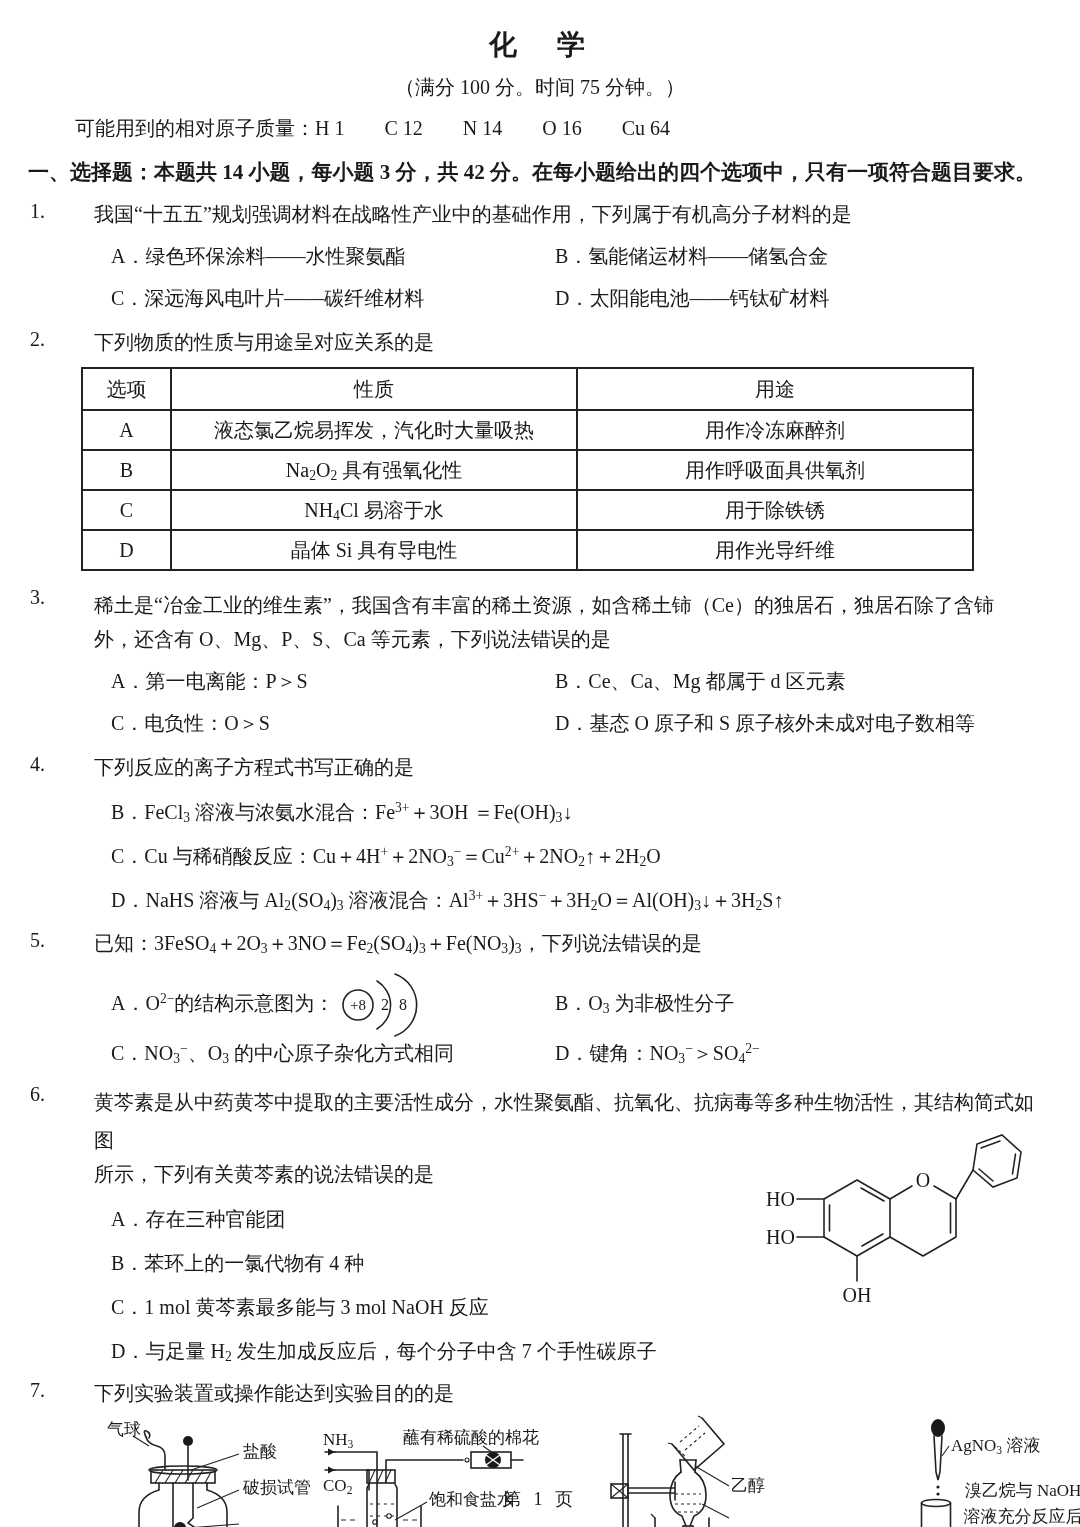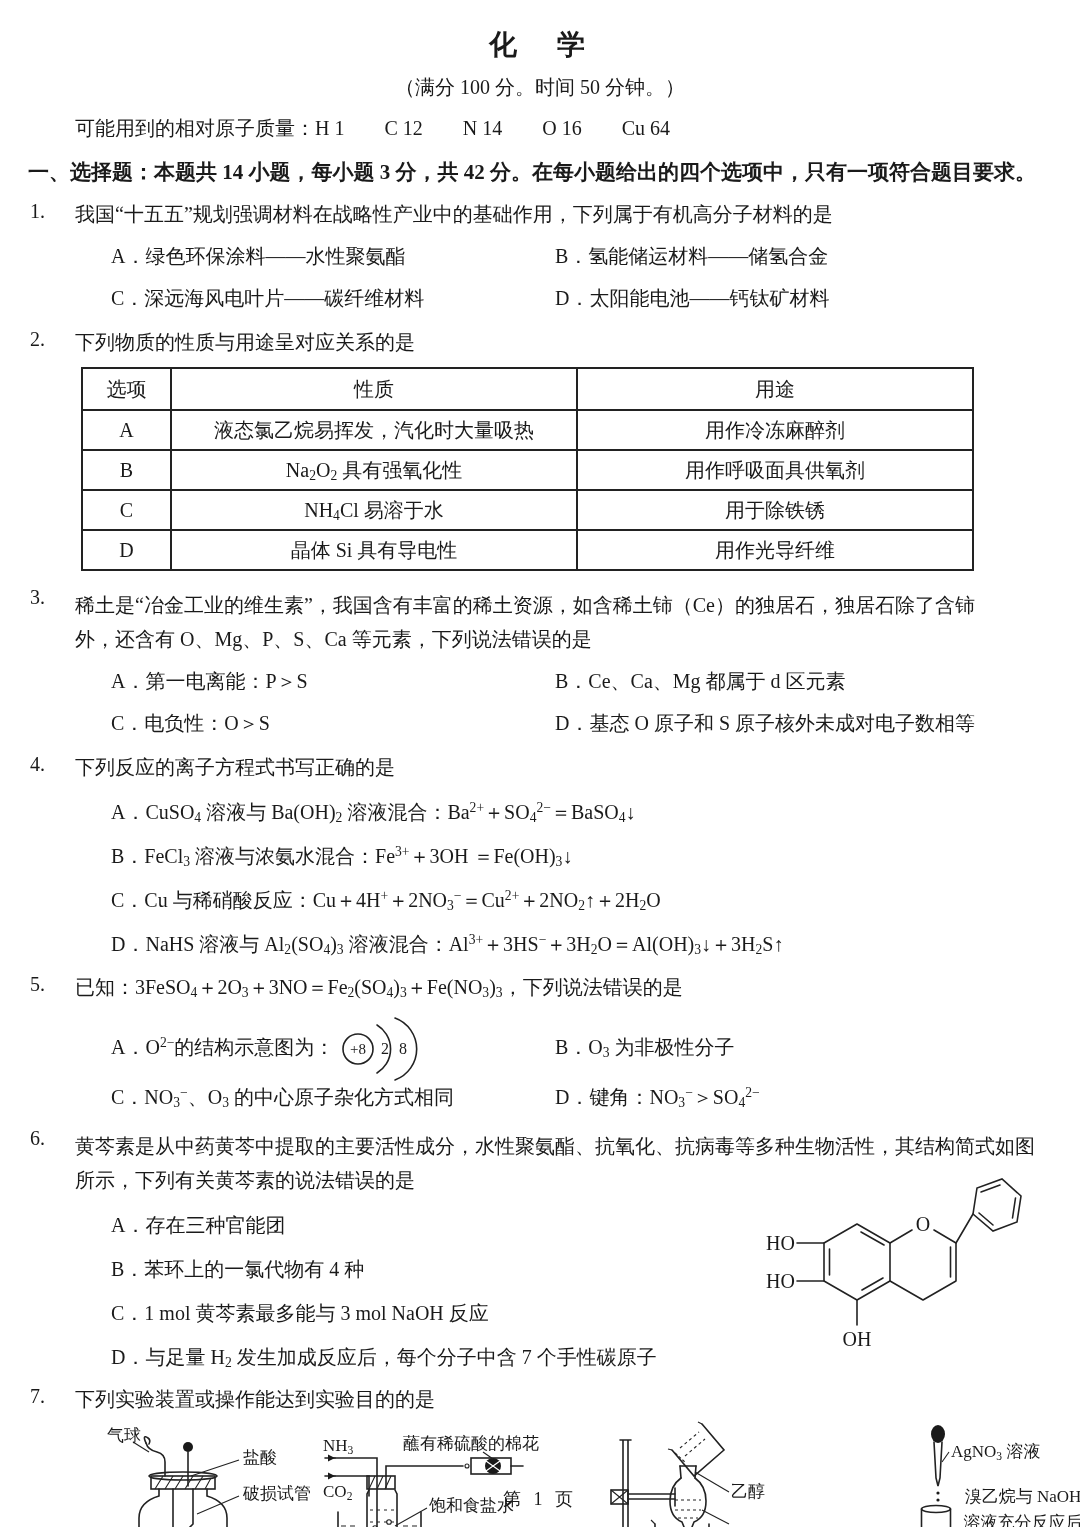--- a/index.html
+++ b/index.html
@@ -10,21 +10,21 @@
   }
   sub{font-size:0.68em;vertical-align:-0.22em;line-height:0;}
   sup{font-size:0.68em;vertical-align:0.5em;line-height:0;}
   .title{padding-top:26px;text-align:center;font-size:28px;font-weight:bold;letter-spacing:6px;}
   .subtitle{margin-top:10px;text-align:center;font-size:20px;}
   .massline{margin:14px 30px 0 75px;font-size:20px;white-space:pre-wrap;}
   .section{margin:16px 30px 0 28px;font-size:21px;font-weight:bold;}
   .q{display:flex;margin-top:14px;padding:0 30px;}
   .qnum{width:45px;flex:none;}
   .qbody{flex:1;position:relative;}
-  .stem{line-height:1.45;}
+  .stem{line-height:1.45;margin-left:19px;}
   .opts2{display:grid;grid-template-columns:444px 1fr;row-gap:15px;margin:14px 0 0 36px;}
   .opts1 .opt{margin-top:17px;}
   .opts1{margin-left:36px;}
   .opt{line-height:1.35;}
   .optflex{display:flex;align-items:center;}
   .optflex svg{margin:-6px 0 -10px 2px;}
   
   table.t2{border-collapse:collapse;margin:10px 0 0 6px;font-size:20px;}
   table.t2 th,table.t2 td{border:2px solid #222;text-align:center;padding:1px 6px;}
   table.t2 th{font-weight:normal;height:38px;}
@@ -45,21 +45,21 @@
   .lnthin{stroke:#222;stroke-width:1.1;fill:none;}
   .fillb{fill:#1a1a1a;stroke:none;}
   text.svgt{font-family:"Liberation Serif","DejaVu Serif",serif;fill:#1a1a1a;}
 </style>
 </head>
 <body>
 
 <div class="page">
 
   <div class="title">化　学</div>
-  <div class="subtitle">（满分 100 分。时间 50 分钟。）</div>
+  <div class="subtitle">（满分 100 分。时间 75 分钟。）</div>
   <div class="massline"><span>可能用到的相对原子质量：</span><span>H 1　　C 12　　N 14　　O 16　　Cu 64</span></div>
   <div class="section">一、选择题：本题共 14 小题，每小题 3 分，共 42 分。在每小题给出的四个选项中，只有一项符合题目要求。</div>
 
   <div class="q">
     <div class="qnum">1.</div>
     <div class="qbody">
       <div class="stem">我国“十五五”规划强调材料在战略性产业中的基础作用，下列属于有机高分子材料的是</div>
       <div class="opts2">
         <div class="opt">A．绿色环保涂料——水性聚氨酯</div>
         <div class="opt">B．氢能储运材料——储氢合金</div>
@@ -119,21 +119,20 @@
         <div class="opt">D．基态 O 原子和 S 原子核外未成对电子数相等</div>
       </div>
     </div>
   </div>
 
   <div class="q" style="margin-top:16px;">
     <div class="qnum">4.</div>
     <div class="qbody">
       <div class="stem">下列反应的离子方程式书写正确的是</div>
       <div class="opts1">
-        <div class="opt">A．CuSO<sub>4</sub> 溶液与 Ba(OH)<sub>2</sub> 溶液混合：Ba<sup>2+</sup>＋SO<sub>4</sub><sup>2−</sup>＝BaSO<sub>4</sub>↓</div>
         <div class="opt">B．FeCl<sub>3</sub> 溶液与浓氨水混合：Fe<sup>3+</sup>＋3OH ＝Fe(OH)<sub>3</sub>↓</div>
         <div class="opt">C．Cu 与稀硝酸反应：Cu＋4H<sup>+</sup>＋2NO<sub>3</sub><sup>−</sup>＝Cu<sup>2+</sup>＋2NO<sub>2</sub>↑＋2H<sub>2</sub>O</div>
         <div class="opt">D．NaHS 溶液与 Al<sub>2</sub>(SO<sub>4</sub>)<sub>3</sub> 溶液混合：Al<sup>3+</sup>＋3HS<sup>−</sup>＋3H<sub>2</sub>O＝Al(OH)<sub>3</sub>↓＋3H<sub>2</sub>S↑</div>
       </div>
     </div>
   </div>
 
   <div class="q" style="margin-top:15px;">
     <div class="qnum">5.</div>
     <div class="qbody">

